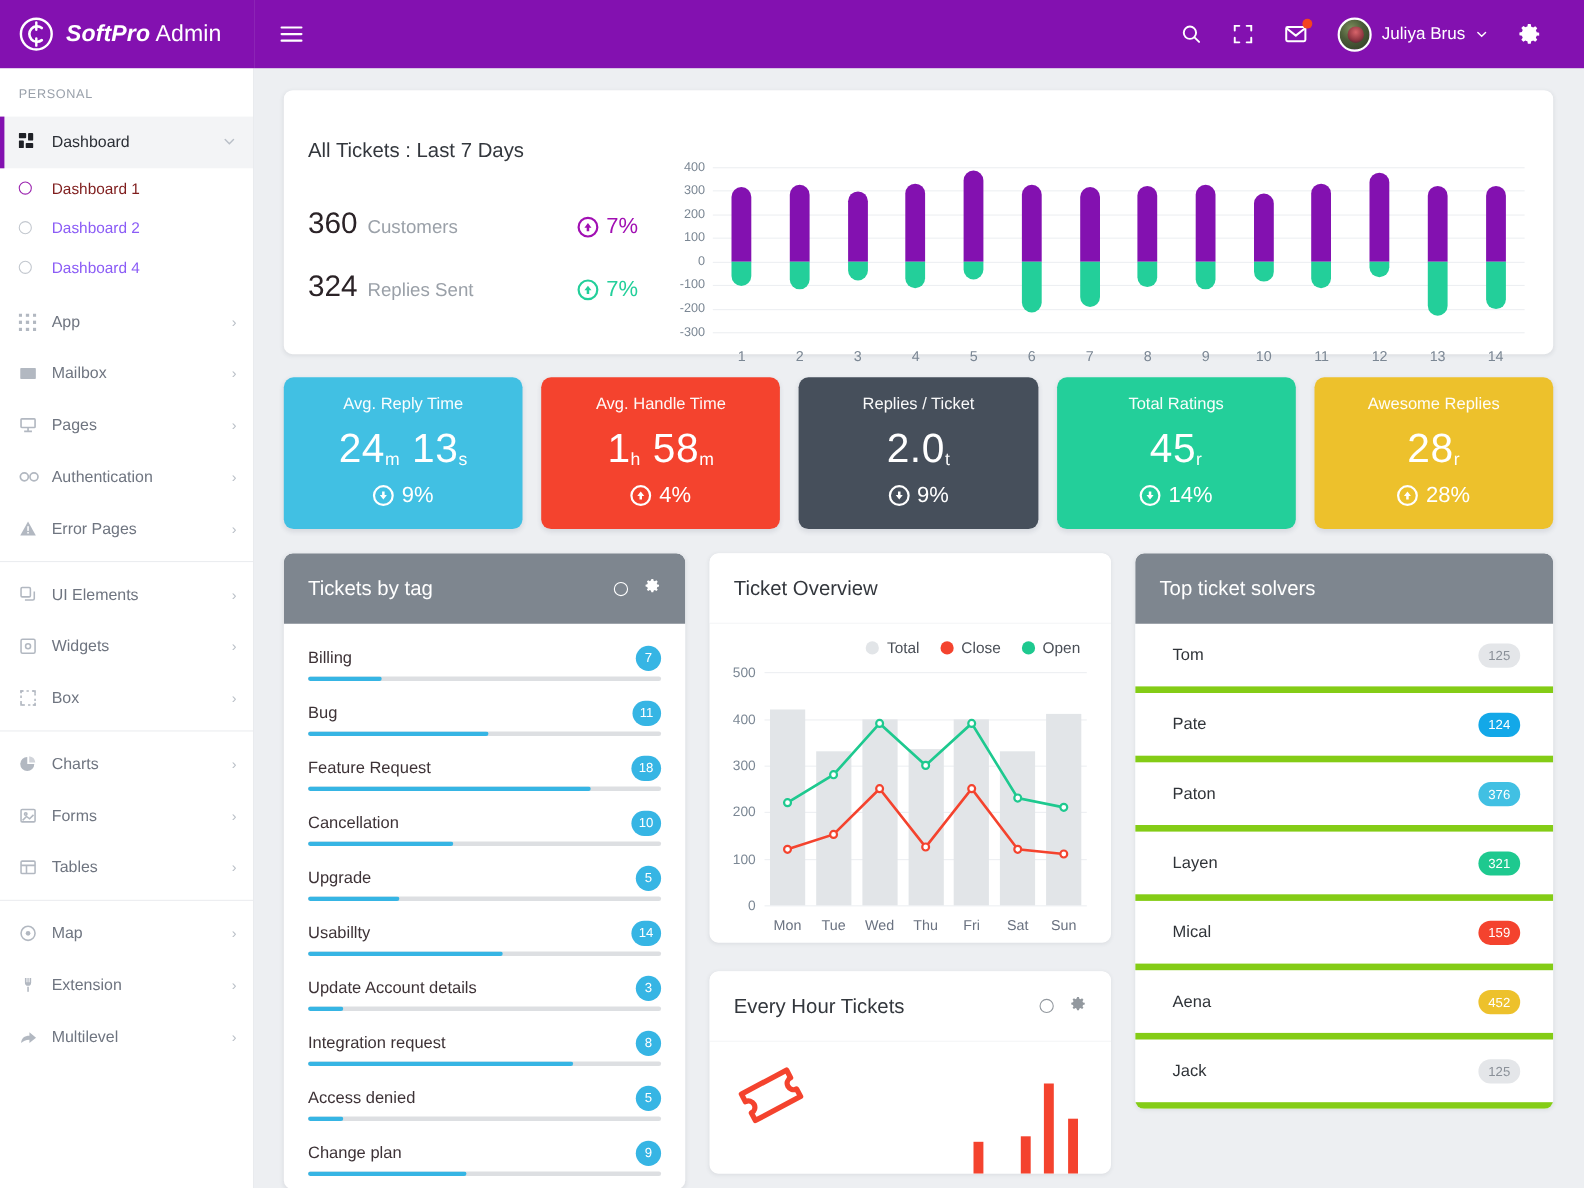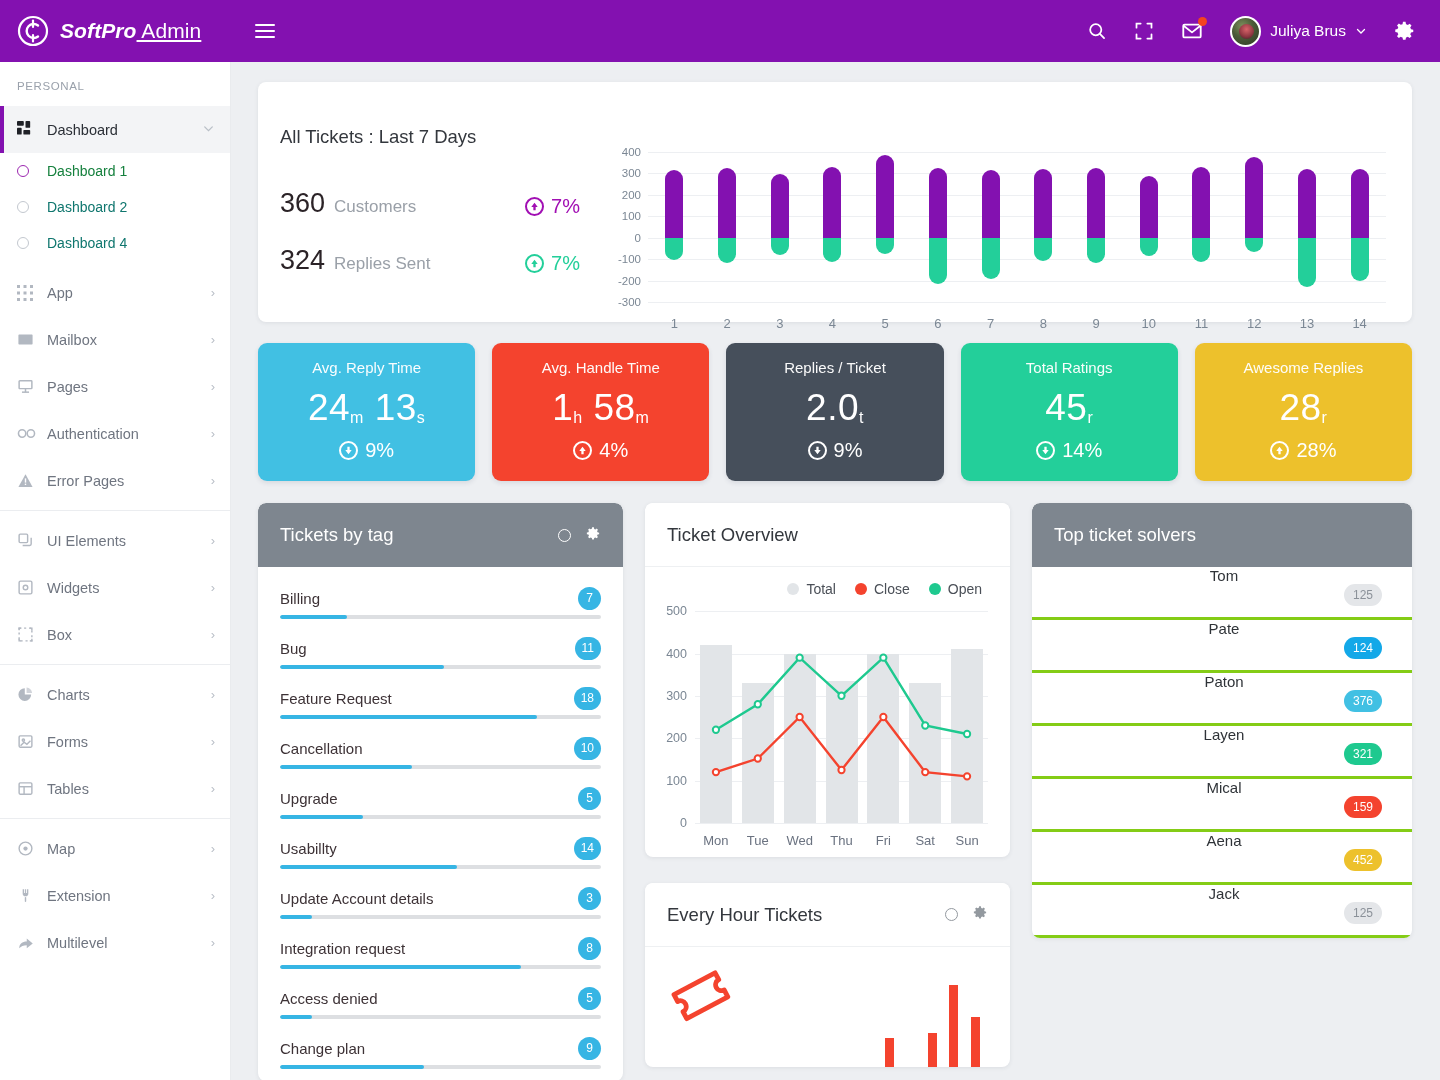--- a/index.html
+++ b/index.html
@@ -13,24 +13,24 @@
 
   
   .topbar { position: absolute; top: 0; left: 0; width: 1440px; height: 62px; display: flex; z-index: 30; }
   .brand {
     width: 231px; height: 62px; background: #8311b0; color: #fff;
     display: flex; align-items: center; gap: 11px; padding-left: 17px;
   }
   .brand-logo { width: 32px; height: 32px; flex: 0 0 32px; }
   .brand-text { font-size: 21px; letter-spacing: .1px; white-space: nowrap; }
   .brand-text b { font-style: italic; font-weight: bold; }
-  .brand-text span { font-weight: normal; text-decoration: underline; }
+  .brand-text span { font-weight: normal; }
   .topbar-main {
     flex: 1; background: #8311b0; display: flex; align-items: center;
-    justify-content: space-between; padding: 0 24px 0 24px;
+    justify-content: space-between; padding: 0 38px 0 24px;
   }
   .hamburger { width: 20px; cursor: pointer; display: flex; flex-direction: column; gap: 4px; }
   .hamburger i { display: block; height: 2px; background: #fff; border-radius: 1px; }
   .topbar-right { display: flex; align-items: center; gap: 27px; }
   .ticon { color: #fff; display: flex; align-items: center; justify-content: center; cursor: pointer; position: relative; }
   .dot-badge { position: absolute; top: -3px; right: -4px; width: 9px; height: 9px; border-radius: 50%; background: #f4441f; }
   .user-chip { display: flex; align-items: center; gap: 9px; color: #fff; cursor: pointer; }
   .avatar {
     width: 31px; height: 31px; border-radius: 50%; border: 2px solid #fff;
     background: radial-gradient(circle at 38% 30%, #7d8f5c 0%, #4b5b38 42%, #2e3a24 100%);
@@ -52,22 +52,22 @@
   .nav-item {
     position: relative; height: 47px; display: flex; align-items: center;
     padding: 0 15px 0 17px; cursor: pointer; color: #6f7580; font-size: 14.5px;
   }
   .nav-item.active { background: #f3f4f6; color: #2b2f36; font-weight: 500; }
   .nav-item.active:before { content: ""; position: absolute; left: 0; top: 0; bottom: 0; width: 4px; background: #8311b0; }
   .nav-ico { width: 30px; flex: 0 0 30px; display: flex; align-items: center; color: #b2b8c1; }
   .nav-item.active .nav-ico { color: #1f2127; }
   .nav-txt { flex: 1; }
   .nav-arrow { color: #b9bfc7; font-size: 13px; }
-  .sub-item { height: 36px; display: flex; align-items: center; padding-left: 17px; cursor: pointer; font-size: 14px; color: #0f766e; }
-  .sub-item.on { color: #15803d; }
+  .sub-item { height: 36px; display: flex; align-items: center; padding-left: 17px; cursor: pointer; font-size: 14px; color: #8b5cf6; }
+  .sub-item.on { color: #7f1d1d; }
   .sub-dot { width: 30px; flex: 0 0 30px; display: flex; align-items: center; }
   .ring { width: 12px; height: 12px; border-radius: 50%; border: 1.6px solid #c3c8cf; }
   .sub-item.on .ring { border-color: #9c27b0; }
 
   
   .main { position: absolute; top: 62px; left: 231px; width: 1209px; height: 1018px; padding: 20px 28px 0 27px; overflow: hidden; }
   .card { background: #fff; border-radius: 8px; box-shadow: 0 1px 4px rgba(40,50,70,.09); }
 
   
   .panel-top { height: 240px; padding: 22px 26px 0 22px; display: flex; }
@@ -129,21 +129,21 @@
   .lc-wrap { padding: 14px 16px 0 12px; }
   .legend { display: flex; justify-content: flex-end; gap: 19px; padding-right: 12px; font-size: 14px; color: #4a4f57; }
   .legend span { display: flex; align-items: center; gap: 7px; }
   .lg-dot { width: 12px; height: 12px; border-radius: 50%; }
   .lc { position: relative; height: 212px; margin: 14px 0 0 38px; margin-right: 6px; }
   .lc-y { position: absolute; right: 100%; margin-right: 8px; transform: translateY(-50%); font-size: 12.5px; color: #7b8794; }
   .lc-bar { position: absolute; bottom: 0; background: #e2e5e8; }
   .lc-x { position: absolute; top: 100%; margin-top: 10px; font-size: 13px; color: #6a7280; transform: translateX(-50%); }
 
   
-  .solver-row { height: 53px; display: flex; align-items: center; padding: 0 30px 0 34px; border-bottom: 3px solid #84cc16; flex-direction: column; }
+  .solver-row { height: 63px; display: flex; align-items: center; padding: 0 30px 0 34px; border-bottom: 6px solid #84cc16; }
   .solver-name { font-size: 15px; color: #2f3338; }
   .pill { margin-left: auto; min-width: 34px; height: 22px; border-radius: 11px; font-size: 12px; color: #fff; display: flex; align-items: center; justify-content: center; padding: 0 9px; }
 
   .ehour-body { height: 120px; position: relative; padding: 16px 20px 0 24px; }
   .spark { position: absolute; bottom: 0; right: 18px; width: 150px; height: 95px; }
   .spark i { position: absolute; bottom: 0; width: 9px; background: #f4432e; display: block; }
 </style>
 </head>
 <body>
 

